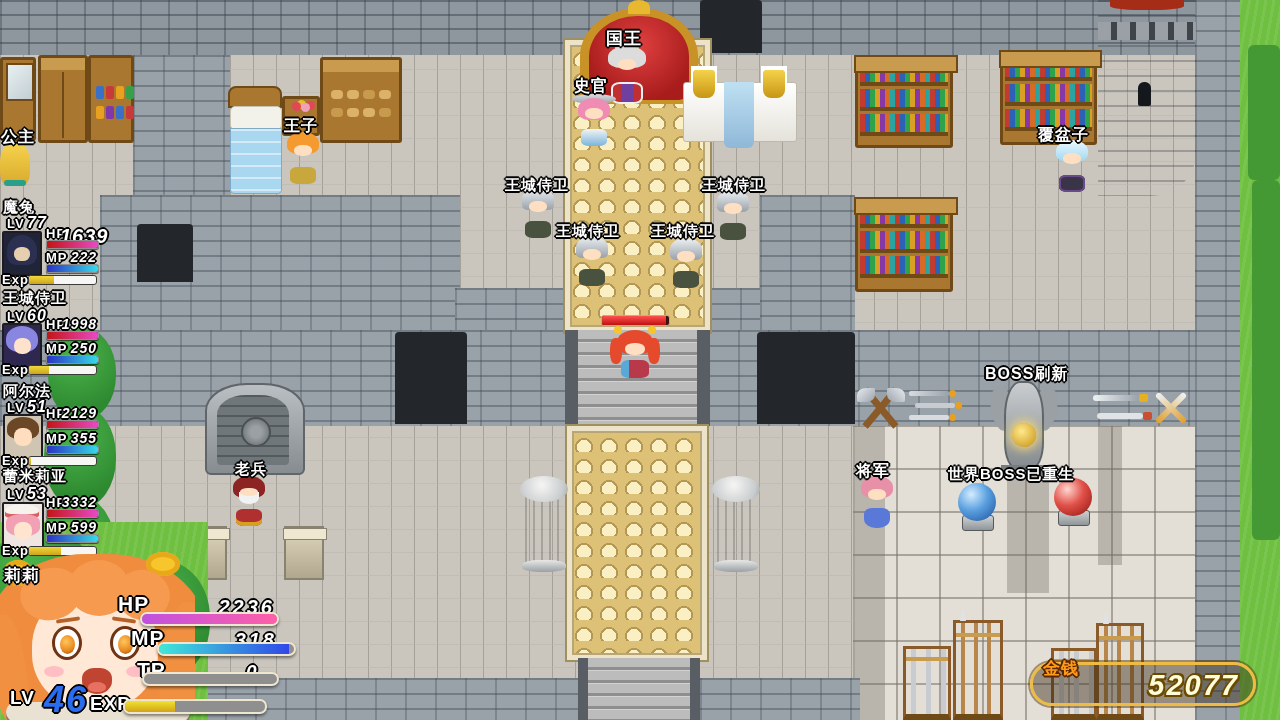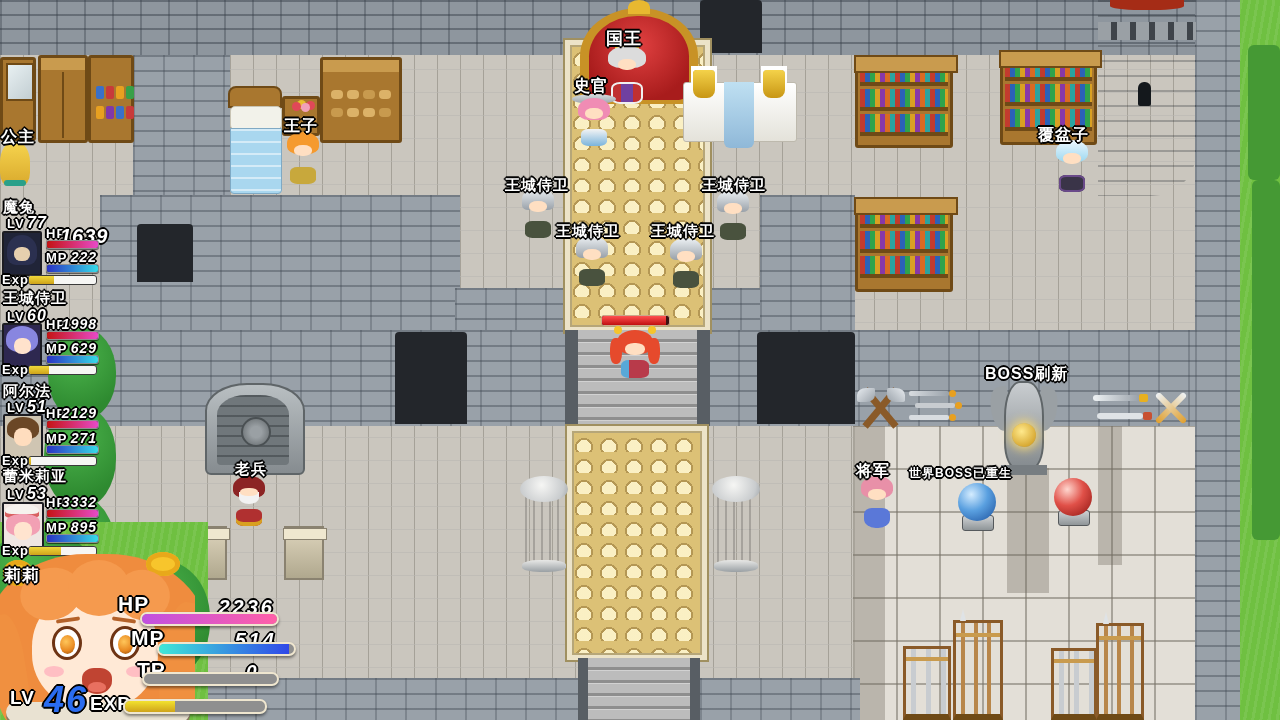--- a/index.html
+++ b/index.html
@@ -323,21 +323,21 @@
   <div class="abs lbl" style="left:606px;top:27px;font-size:17px;">国王</div>
   <div class="abs lbl" style="left:574px;top:76px;font-size:16px;">史官</div>
   <div class="abs lbl" style="left:505px;top:176px;">王城侍卫</div>
   <div class="abs lbl" style="left:702px;top:176px;">王城侍卫</div>
   <div class="abs lbl" style="left:556px;top:222px;">王城侍卫</div>
   <div class="abs lbl" style="left:651px;top:222px;">王城侍卫</div>
   <div class="abs lbl" style="left:1038px;top:125px;font-size:16px;">覆盆子</div>
   <div class="abs lbl" style="left:235px;top:460px;">老兵</div>
   <div class="abs lbl" style="left:856px;top:461px;font-size:16px;">将军</div>
   <div class="abs lbl" style="left:985px;top:364px;font-size:16px;">BOSS刷新</div>
-  <div class="abs lbl" style="left:909px;top:465px;font-size:12px;">世界BOSS已重生</div>
+  <div class="abs lbl" style="left:948px;top:465px;font-size:15px;">世界BOSS已重生</div>
 
   <div class="abs" style="left:0;top:198px;width:80px;height:90px;">
     <div class="abs lbl" style="left:3px;top:0;font-size:15px;">魔兔</div>
     <span class="abs lbl" style="left:7px;top:18px;font-size:13px;">LV</span>
     <span class="abs lbl num" style="left:27px;top:16px;font-size:16px;">77</span>
     <div class="abs pbox" style="left:2px;top:33px;width:36px;height:41px;background:#202438;">
       <div class="abs" style="left:3px;top:2px;width:30px;height:30px;background:#2b3050;border-radius:50% 50% 30% 30%;"></div>
       <div class="abs" style="left:10px;top:14px;width:16px;height:14px;background:#e6cfae;border-radius:45%;"></div>
     </div>
     <span class="abs lbl" style="left:46px;top:28px;font-size:13px;">HP</span>
@@ -363,21 +363,21 @@
     <div class="abs pbox" style="left:2px;top:34px;width:36px;height:41px;background:#2e2850;">
       <div class="abs" style="left:2px;top:1px;width:32px;height:26px;background:#8886e0;border-radius:50% 50% 40% 40%;"></div>
       <div class="abs" style="left:10px;top:13px;width:17px;height:16px;background:#ffe2cc;border-radius:45%;"></div>
     </div>
     <span class="abs lbl" style="left:46px;top:28px;font-size:13px;">HP</span>
     <span class="abs lbl num" style="left:60px;top:27px;font-size:14px;width:37px;text-align:right;">1998</span>
     <div class="abs bar" style="left:46px;top:42px;width:51px;height:7px;">
         <i class="hpfill" style="width:100%;"></i>
       </div>
     <span class="abs lbl" style="left:46px;top:52px;font-size:13px;">MP</span>
-    <span class="abs lbl num" style="left:60px;top:51px;font-size:14px;width:37px;text-align:right;">629</span>
+    <span class="abs lbl num" style="left:60px;top:51px;font-size:14px;width:37px;text-align:right;">250</span>
     <div class="abs bar" style="left:46px;top:66px;width:51px;height:7px;">
         <i class="mpfill" style="width:100%;"></i>
       </div>
     <span class="abs lbl" style="left:2px;top:73px;font-size:13px;">Exp</span>
     <div class="abs expbar" style="left:28px;top:76px;width:67px;height:8px;">
         <i class="expfill" style="display:block;height:100%;width:30%;"></i>
       </div>
   </div>
 
   <div class="abs" style="left:0;top:382px;width:100px;height:90px;">
@@ -387,21 +387,21 @@
     <div class="abs pbox" style="left:3px;top:32px;width:36px;height:42px;background:#cfc5b2;">
       <div class="abs" style="left:2px;top:1px;width:32px;height:22px;background:#6b4726;border-radius:50% 50% 35% 35%;"></div>
       <div class="abs" style="left:9px;top:12px;width:18px;height:18px;background:#ffddbe;border-radius:45%;"></div>
     </div>
     <span class="abs lbl" style="left:46px;top:24px;font-size:13px;">HP</span>
     <span class="abs lbl num" style="left:60px;top:23px;font-size:14px;width:37px;text-align:right;">2129</span>
     <div class="abs bar" style="left:46px;top:38px;width:51px;height:7px;">
         <i class="hpfill" style="width:100%;"></i>
       </div>
     <span class="abs lbl" style="left:46px;top:49px;font-size:13px;">MP</span>
-    <span class="abs lbl num" style="left:60px;top:48px;font-size:14px;width:37px;text-align:right;">271</span>
+    <span class="abs lbl num" style="left:60px;top:48px;font-size:14px;width:37px;text-align:right;">355</span>
     <div class="abs bar" style="left:46px;top:63px;width:51px;height:7px;">
         <i class="mpfill" style="width:100%;"></i>
       </div>
     <span class="abs lbl" style="left:2px;top:71px;font-size:13px;">Exp</span>
     <div class="abs expbar" style="left:28px;top:74px;width:67px;height:8px;">
         <i class="expfill" style="display:block;height:100%;width:3%;"></i>
       </div>
   </div>
 
   <div class="abs" style="left:0;top:467px;width:100px;height:95px;">
@@ -412,21 +412,21 @@
       <div class="abs" style="left:1px;top:0;width:34px;height:14px;background:#f6f2ee;border-radius:50% 50% 20% 20%;box-shadow:inset 0 -4px 0 #d86060;"></div>
       <div class="abs" style="left:2px;top:10px;width:34px;height:22px;background:#f2a0b4;border-radius:40%;"></div>
       <div class="abs" style="left:10px;top:18px;width:18px;height:18px;background:#ffe4cf;border-radius:45%;"></div>
     </div>
     <span class="abs lbl" style="left:46px;top:28px;font-size:13px;">HP</span>
     <span class="abs lbl num" style="left:60px;top:27px;font-size:14px;width:37px;text-align:right;">3332</span>
     <div class="abs bar" style="left:46px;top:42px;width:51px;height:7px;">
         <i class="hpfill" style="width:100%;"></i>
       </div>
     <span class="abs lbl" style="left:46px;top:53px;font-size:13px;">MP</span>
-    <span class="abs lbl num" style="left:60px;top:52px;font-size:14px;width:37px;text-align:right;">895</span>
+    <span class="abs lbl num" style="left:60px;top:52px;font-size:14px;width:37px;text-align:right;">599</span>
     <div class="abs bar" style="left:46px;top:67px;width:51px;height:7px;">
         <i class="mpfill" style="width:100%;"></i>
       </div>
     <span class="abs lbl" style="left:2px;top:76px;font-size:13px;">Exp</span>
     <div class="abs expbar" style="left:28px;top:79px;width:67px;height:8px;">
         <i class="expfill" style="display:block;height:100%;width:48%;"></i>
       </div>
   </div>
 
   <div class="abs lbl" style="left:4px;top:564px;font-size:17px;z-index:6;">莉莉</div>
@@ -456,32 +456,36 @@
     <div class="abs" style="left:6px;top:150px;width:184px;height:20px;background:#e9e2d2;border-radius:10px;box-shadow:0 3px 0 #8a7a60;"></div>
   </div>
 
   <div class="abs lbl" style="left:118px;top:592px;font-size:21px;z-index:6;">HP</div>
   <div class="abs lbl num" style="left:195px;top:596px;width:80px;text-align:right;font-size:20px;letter-spacing:3px;z-index:6;">2236</div>
   <div class="abs mbar" style="left:140px;top:612px;width:135px;height:10px;z-index:6;">
     <i style="display:block;height:100%;width:100%;background:linear-gradient(90deg,#c050e0,#ff60a8);"></i>
   </div>
 
   <div class="abs lbl" style="left:131px;top:626px;font-size:21px;z-index:6;">MP</div>
-  <div class="abs lbl num" style="left:215px;top:629px;width:62px;text-align:right;font-size:20px;letter-spacing:3px;z-index:6;">514</div>
+  <div class="abs lbl num" style="left:215px;top:629px;width:62px;text-align:right;font-size:20px;letter-spacing:3px;z-index:6;">318</div>
   <div class="abs mbar" style="left:157px;top:642px;width:135px;height:10px;z-index:6;">
     <i style="display:block;height:100%;width:96%;background:linear-gradient(90deg,#40e8d8,#3048e8);"></i>
   </div>
 
   <div class="abs lbl" style="left:137px;top:658px;font-size:21px;z-index:6;">TP</div>
   <div class="abs lbl num" style="left:246px;top:661px;font-size:19px;z-index:6;">0</div>
   <div class="abs mbar" style="left:142px;top:672px;width:133px;height:10px;z-index:6;">
     <i style="display:block;height:100%;width:0%;background:linear-gradient(90deg,#e8e050,#c09020);"></i>
   </div>
 
   <div class="abs lbl" style="left:10px;top:687px;font-size:19px;z-index:6;">LV</div>
   <div class="abs lbl num" style="left:44px;top:679px;font-size:36px;color:#2a6cf0;letter-spacing:2px;z-index:6;">46</div>
   <div class="abs lbl" style="left:90px;top:693px;font-size:19px;z-index:6;">EXP</div>
   <div class="abs mbar" style="left:123px;top:699px;width:140px;height:11px;z-index:6;">
     <i style="display:block;height:100%;width:36%;background:linear-gradient(#f2e22e,#cfa31a);"></i>
   </div>
 
+  <div class="abs" style="left:1030px;top:662px;width:226px;height:44px;border:3px solid #eebc45;border-radius:23px;background:rgba(55,42,22,.45);box-shadow:0 0 0 2px rgba(90,60,10,.5);box-sizing:border-box;z-index:6;">
+    <span class="abs lbl" style="left:10px;top:-8px;font-size:17px;color:#ff9a1a;text-shadow:-2px 0 0 #5a2600,2px 0 0 #5a2600,0 -2px 0 #5a2600,0 2px 0 #5a2600,-1px -1px 0 #5a2600,1px 1px 0 #5a2600,1px -1px 0 #5a2600,-1px 1px 0 #5a2600;">金钱</span>
+    <span class="abs lbl num" style="right:14px;top:4px;font-size:29px;color:#fffcd8;letter-spacing:2px;text-shadow:-2px 0 0 #6a4a00,2px 2px 0 #6a4a00,0 -2px 0 #6a4a00,0 2px 0 #6a4a00,2px -2px 0 #6a4a00,-2px 2px 0 #6a4a00;">52077</span>
+  </div>
 
 </div>
 
 </body></html>

